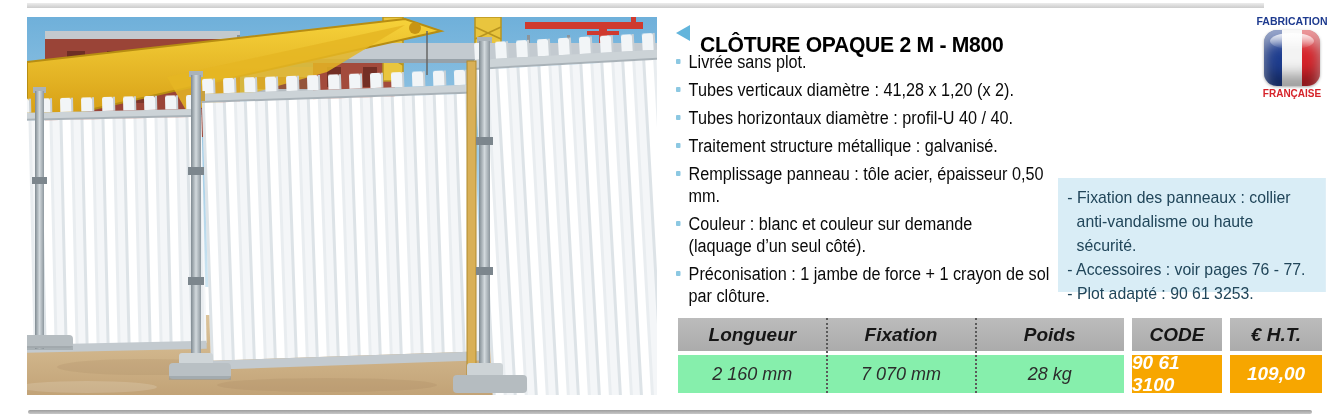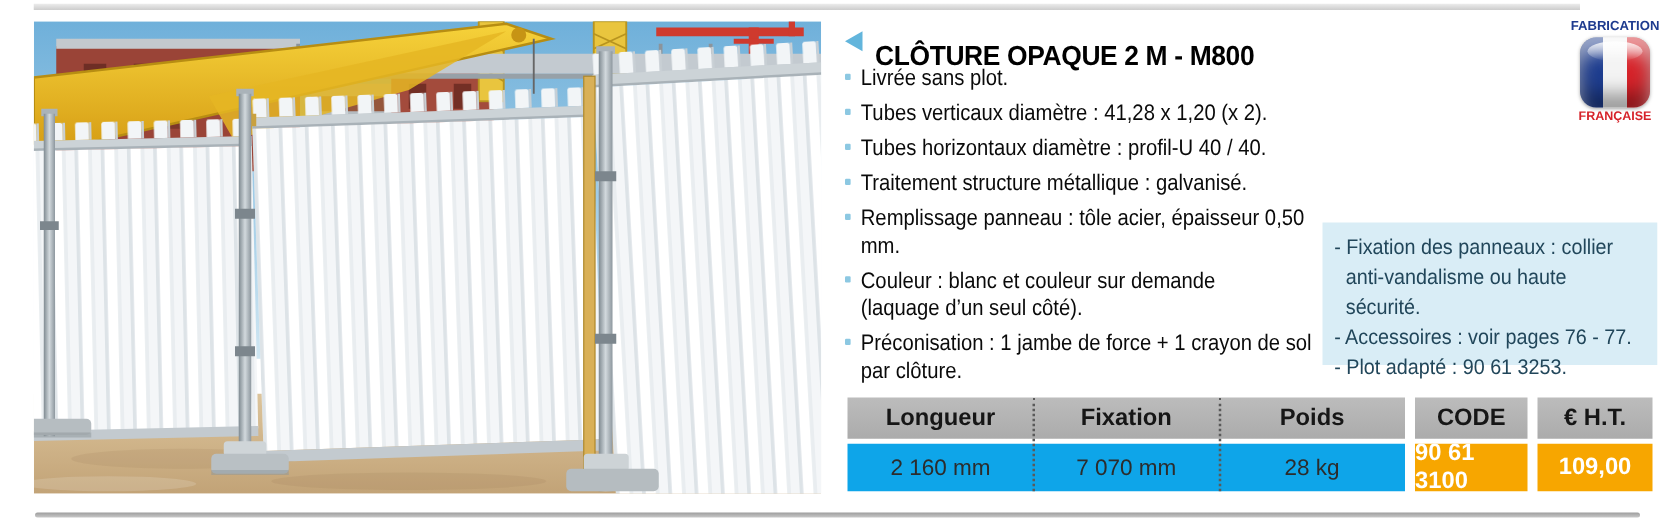--- a/index.html
+++ b/index.html
@@ -39,29 +39,29 @@
   .badge{position:absolute;left:1251px;top:15px;width:82px;text-align:center;}
   .badge-top{font-size:10.5px;font-weight:bold;color:#1e3b8f;letter-spacing:0;}
   .flag{position:relative;width:56px;height:56px;margin:3px auto 2px auto;border-radius:13px;
     background:linear-gradient(90deg,#1e3d8f 0 33%,#f3f3f3 33% 67%,#d6232a 67% 100%);
     box-shadow:inset 0 12px 14px rgba(255,255,255,.55),inset 0 -12px 14px rgba(0,0,0,.35),0 1px 3px rgba(0,0,0,.35);}
   .flag:after{content:'';position:absolute;left:6px;top:3px;width:44px;height:16px;border-radius:50%;
     background:linear-gradient(rgba(255,255,255,.85),rgba(255,255,255,0));}
   .badge-bottom{font-size:10px;font-weight:bold;color:#d6232a;}
 
   
-  .spec-table{position:absolute;left:678px;top:318px;width:640px;height:75px;}
+  .spec-table{position:absolute;left:678px;top:318px;width:640px;height:75px;font-style:italic;}
   .blk{position:absolute;top:0;height:75px;}
   .blk-main{left:0;width:446px;}
   .blk-code{left:454px;width:90px;border-radius:16px;}
   .blk-price{left:552px;width:92px;}
   .hdr{position:absolute;left:0;top:0;width:100%;height:33px;
     background:linear-gradient(#bcbcbc,#ababab);display:flex;}
   .cells{position:absolute;left:0;top:37px;width:100%;height:38px;
-    background:#0ea5e9;display:flex;}
+    background:#86efac;display:flex;}
   .hcell,.dcell{flex:1;display:flex;align-items:center;justify-content:center;}
   .hcell{font-weight:bold;font-size:19px;color:#161616;}
   .dcell{font-size:18px;color:#2c2c2c;}
   .cells.orange{background:#f7a600;}
   .cells.orange .dcell{color:#fff;font-weight:bold;font-size:19px;}
   .dots{position:absolute;top:0;height:75px;width:0;border-left:2px dotted #5a5a5a;}
   .dots.d1{left:148px;} .dots.d2{left:297px;}
 </style>
 </head>
 <body>

